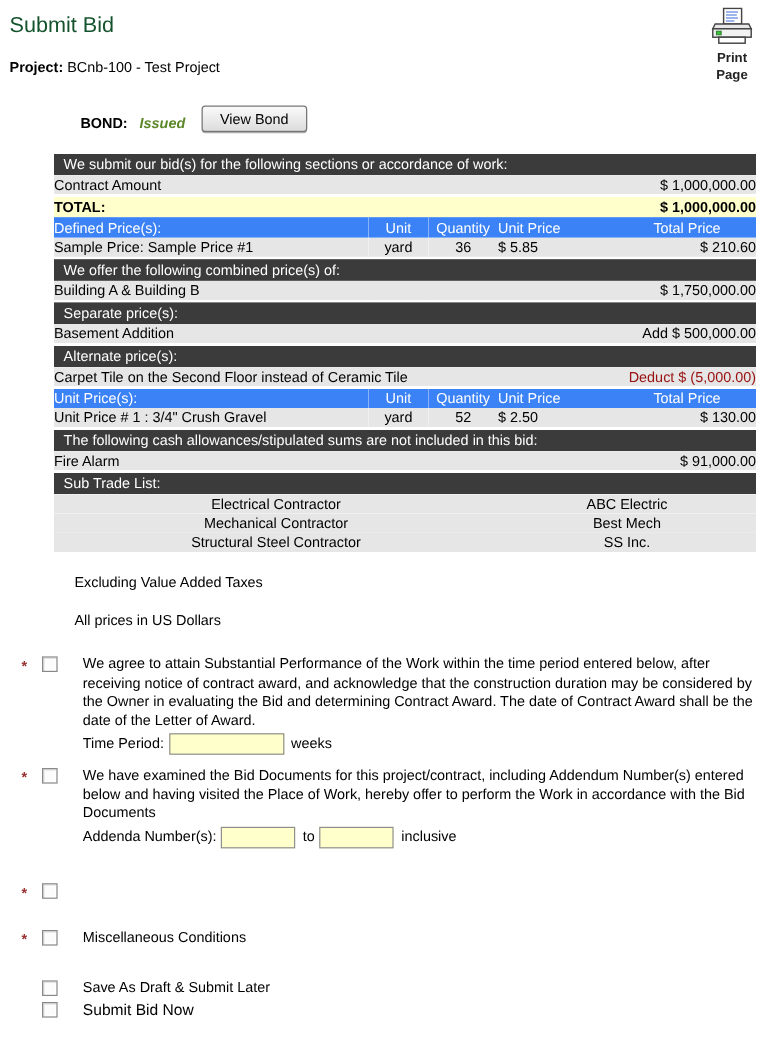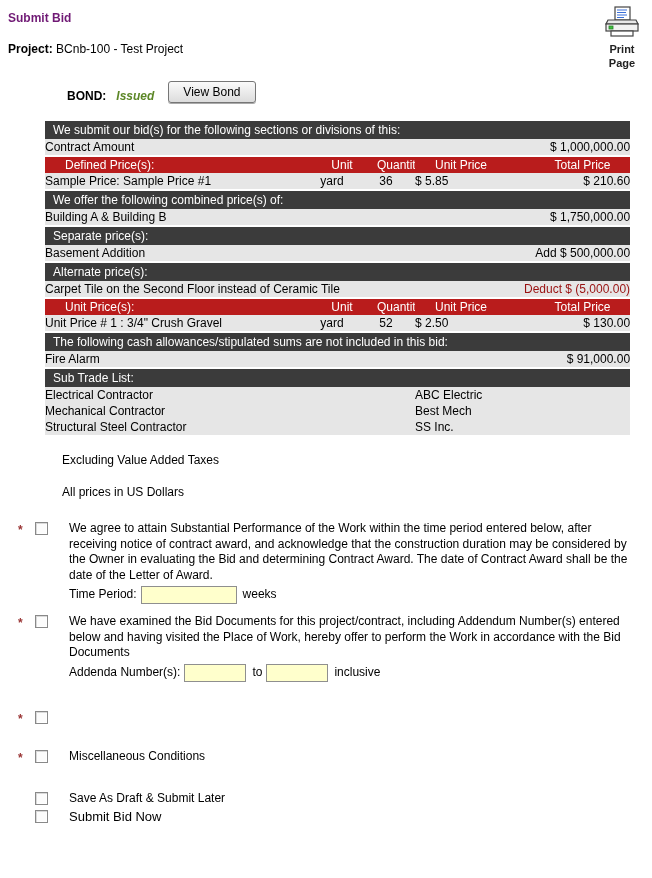--- a/index.html
+++ b/index.html
@@ -6,23 +6,23 @@
   * { box-sizing: border-box; margin: 0; padding: 0; }
   html,body { background:#fff; }
   body {
     width: 652px; height: 878px;
     font-family: "Liberation Sans", "DejaVu Sans", sans-serif;
     font-size: 12px; color: #000;
     position: relative; overflow: hidden;
   }
   .page { padding: 8px 8px 0 8px; position: relative; width:652px; height:878px; }
 
-  .page-title { color:#701a75; font-size:12px; font-weight:bold; margin:3px 0 0 0; }
-
-  .print-block { position:absolute; top:6px; right:10px; width:40px; text-align:center; cursor:pointer; }
+  .page-title { color:#14532d; font-size:18px; font-weight:normal; margin:3px 0 0 0; }
+
+  .print-block { position:absolute; top:6px; right:22px; width:40px; text-align:center; cursor:pointer; }
   .print-block .caption { font-weight:bold; font-size:11px; line-height:12px; color:#222; margin-top:2px; }
 
   .summary-block { margin-top:16px; line-height:16px; }
   .summary-block b { font-weight:bold; }
 
   .bond-row { margin:22px 0 0 59px; height:24px; display:flex; align-items:flex-end; }
   .bond-label { font-weight:bold; }
   .bond-status { color:#5c8727; font-weight:bold; font-style:italic; margin-left:10px; }
 
   .btn {
@@ -39,29 +39,29 @@
   table.bid-table td { font-size:12px; padding:1px 0; vertical-align:middle; overflow:hidden; white-space:nowrap; }
   tr.sect td {
     background:#3b3b3b; color:#fff; padding:2px 8px; height:17px;
   }
   tr.datarow td { background:#e6e6e6; height:17px; border-bottom:2px solid #fff; }
   td.d-label { padding-left:30px; }
   td.d-amount { text-align:right; padding-right:5px; }
   tr.totalrow td { background:#ffffcc; font-weight:bold; height:18px; }
   td.t-label { padding-left:8px; }
   td.t-amount { text-align:right; padding-right:5px; }
-  tr.colhead td { background:#b91c1c; color:#fff; height:17px;padding-left:20px; }
+  tr.colhead td { background:#3b82f6; color:#fff; height:17px; }
   td.ch-label { padding-left:8px; }
   td.ch-unit, td.ch-qty { text-align:center; }
   td.ch-uprice { padding-left:15px; }
   td.ch-total { text-align:center; }
   td.u-unit, td.u-qty { text-align:center; background:#e6e6e6; }
   td.u-uprice { padding-left:17px; background:#e6e6e6; }
   .amount-deduct { color:#991111; }
-  tr.subtrade td { background:#e6e6e6; height:16px; border-bottom:0; }
+  tr.subtrade td { background:#e6e6e6; height:16px; border-bottom:0;text-align:center; }
   td.st-trade { padding-left:85px; }
   td.st-company { }
 
   
   .note-line { margin:18px 0 0 54px; }
 
   
   .agree-row { display:flex; align-items:flex-start; padding-left:10px; margin-top:22px; }
   .req-star { width:17px; color:#993333; font-weight:bold; padding-top:2px; }
   .cb {
@@ -123,25 +123,29 @@
     <colgroup>
         <col style="width:262px">
         <col style="width:50px">
         <col style="width:58px">
         <col style="width:100px">
         <col style="width:115px">
       </colgroup>
 
     <tbody>
         <tr class="sect">
-      <td colspan="5">We submit our bid(s) for the following sections or divisions of this:</td>
+      <td colspan="5">We submit our bid(s) for the following sections or accordance of work:</td>
     </tr>
     <tr class="datarow">
       <td colspan="4" class="d-label">Contract Amount</td>
       <td class="d-amount">$ 1,000,000.00</td>
+    </tr>
+    <tr class="totalrow">
+      <td colspan="4" class="t-label">TOTAL:</td>
+      <td class="t-amount">$ 1,000,000.00</td>
     </tr>
 
     <tr class="colhead">
       <td class="ch-label">Defined Price(s):</td>
       <td class="ch-unit">Unit</td>
       <td class="ch-qty">Quantity</td>
       <td class="ch-uprice">Unit Price</td>
       <td class="ch-total">Total Price</td>
     </tr>
     <tr class="datarow">

